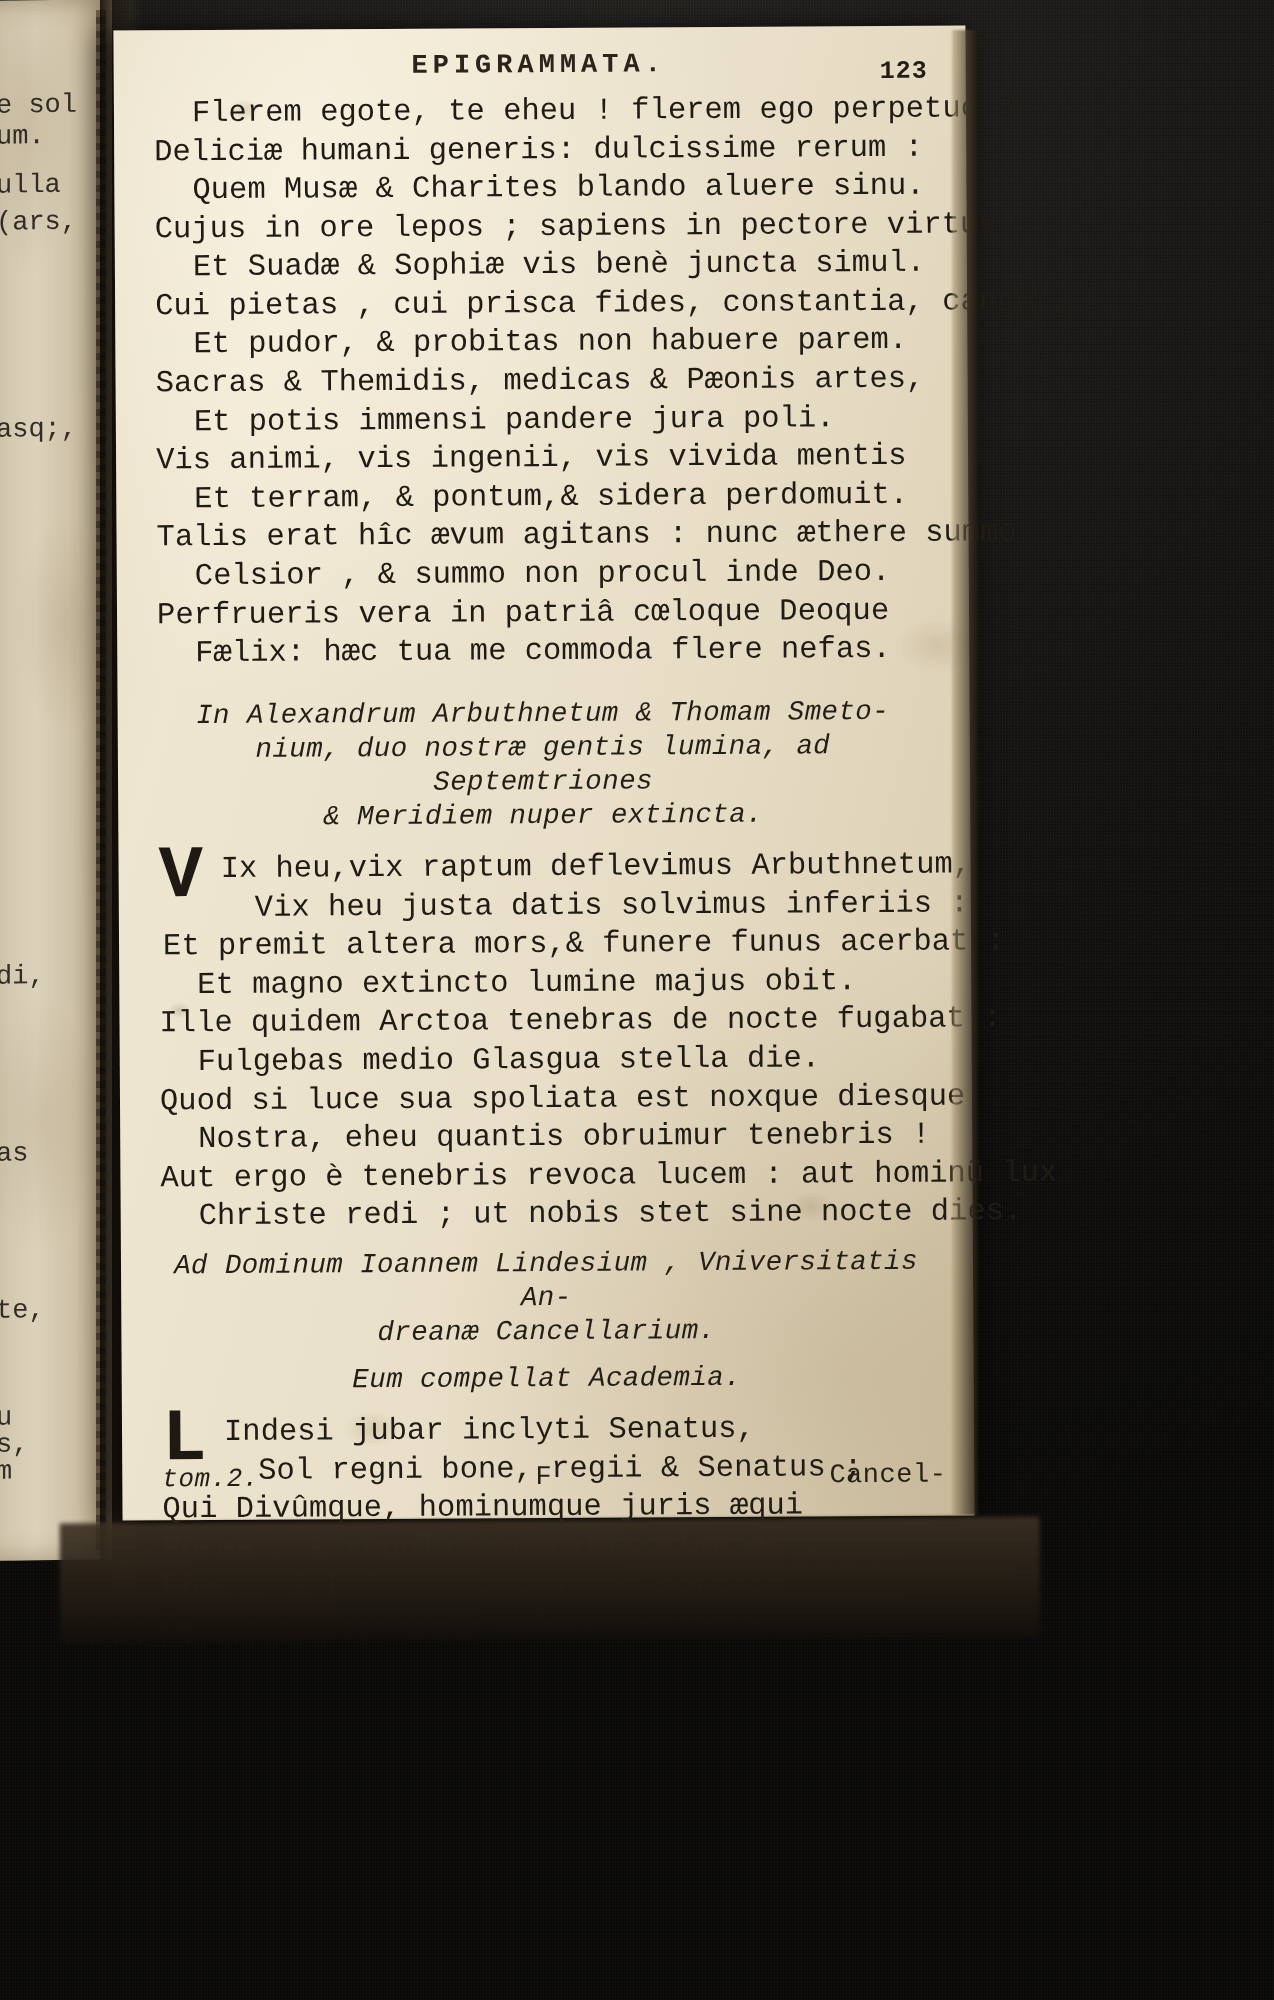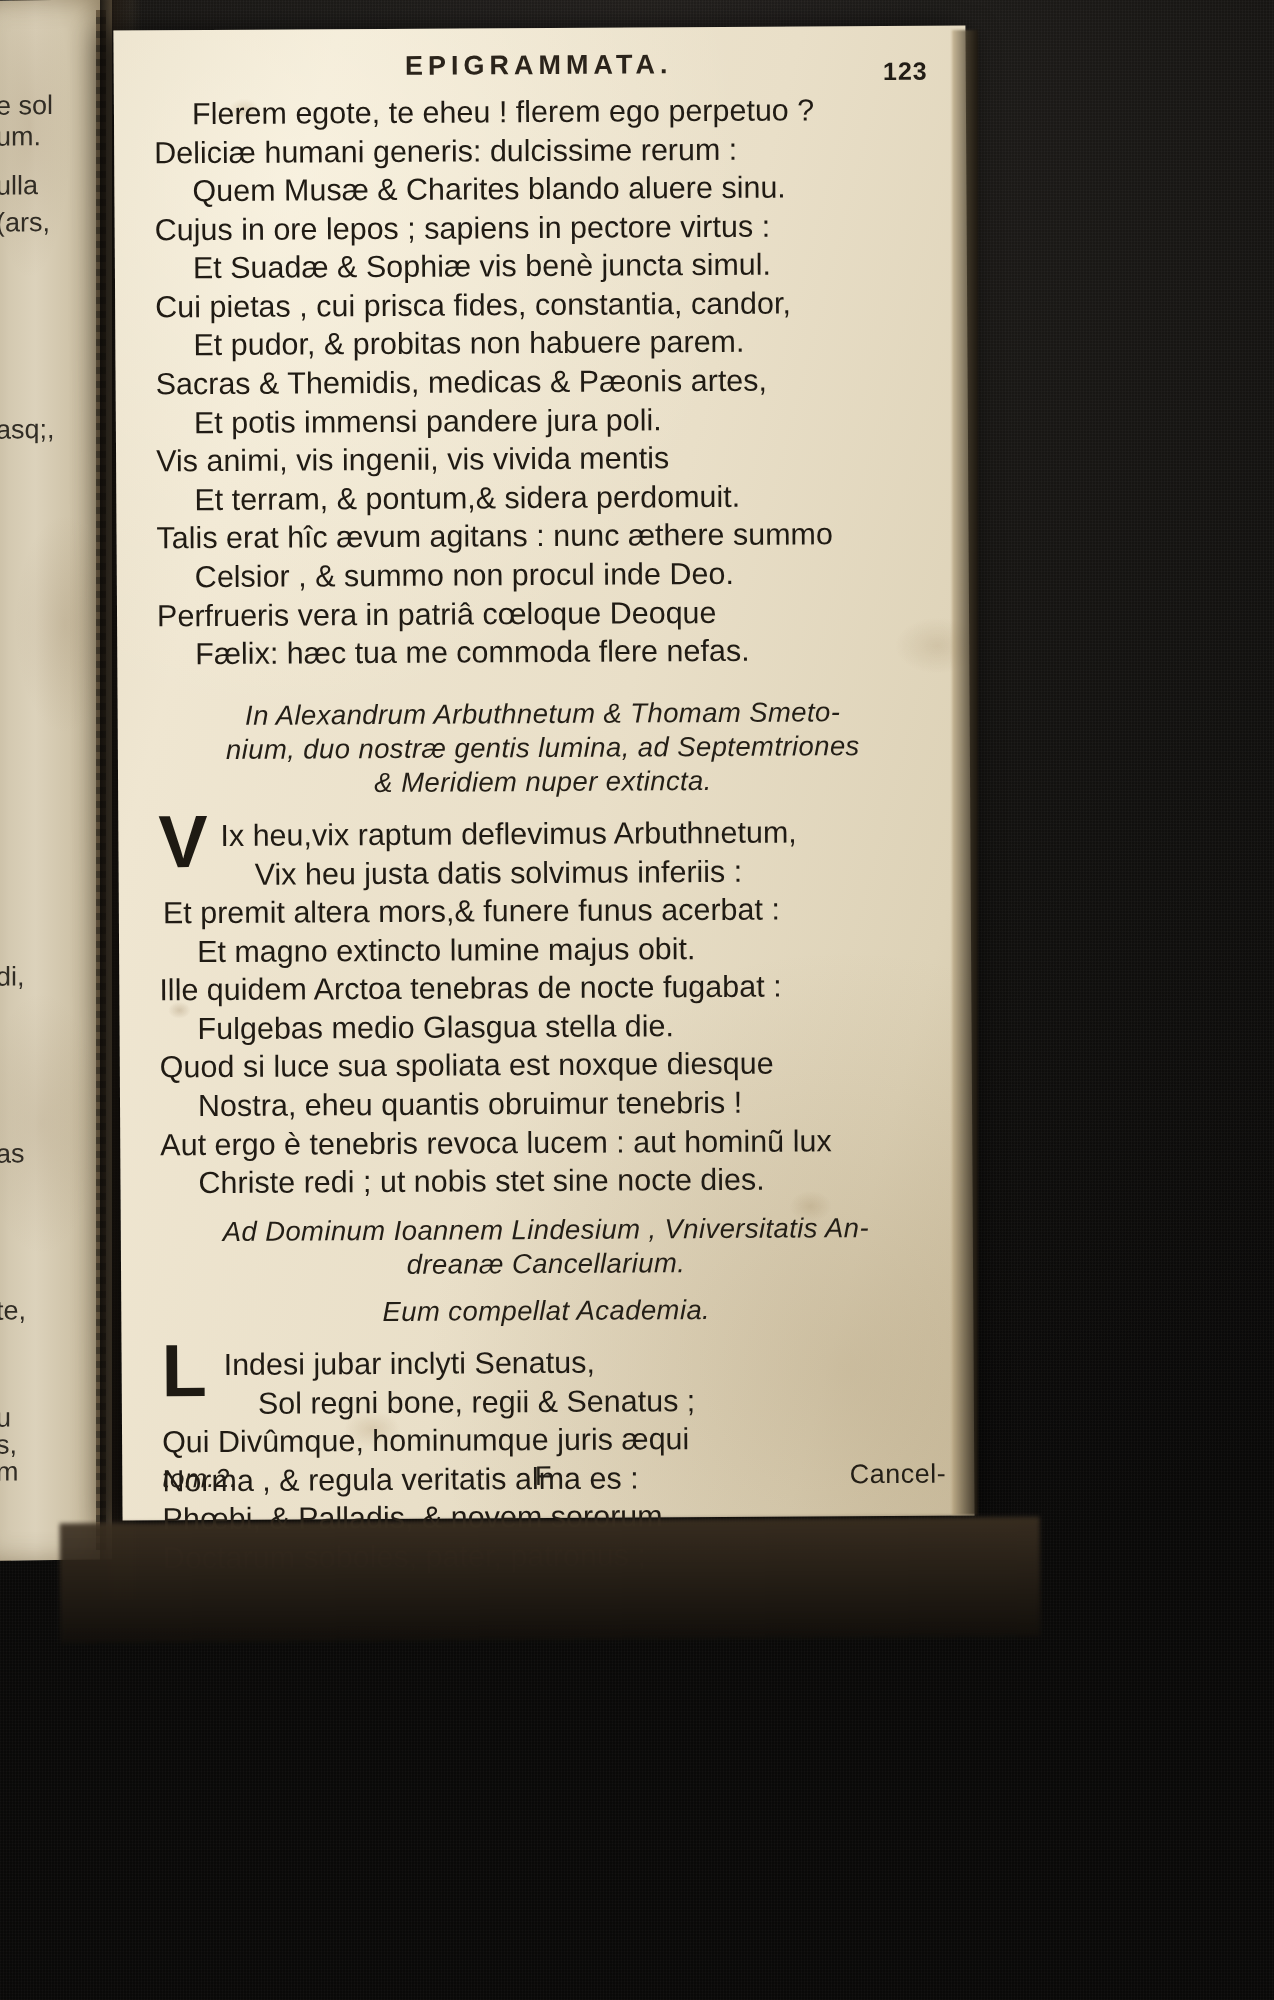--- a/index.html
+++ b/index.html
@@ -6,21 +6,21 @@
     margin: 0;
     padding: 0;
     background: #0c0b09;
   }
   #page {
     position: relative;
     width: 1274px;
     height: 2000px;
     overflow: hidden;
     background: #141310;
-    font-family: Liberation Sans, sans-serif;
+    font-family: Liberation Mono, monospace;
   }
 
   
   .bg-cloth {
     position: absolute;
     inset: 0;
     background:
       repeating-linear-gradient(90deg, rgba(255,255,255,0.018) 0 1px, rgba(0,0,0,0.05) 1px 3px),
       repeating-linear-gradient(0deg, rgba(255,255,255,0.015) 0 1px, rgba(0,0,0,0.05) 1px 3px),
       radial-gradient(120% 80% at 50% 0%, #262320 0%, #131210 60%, #0a0908 100%);

